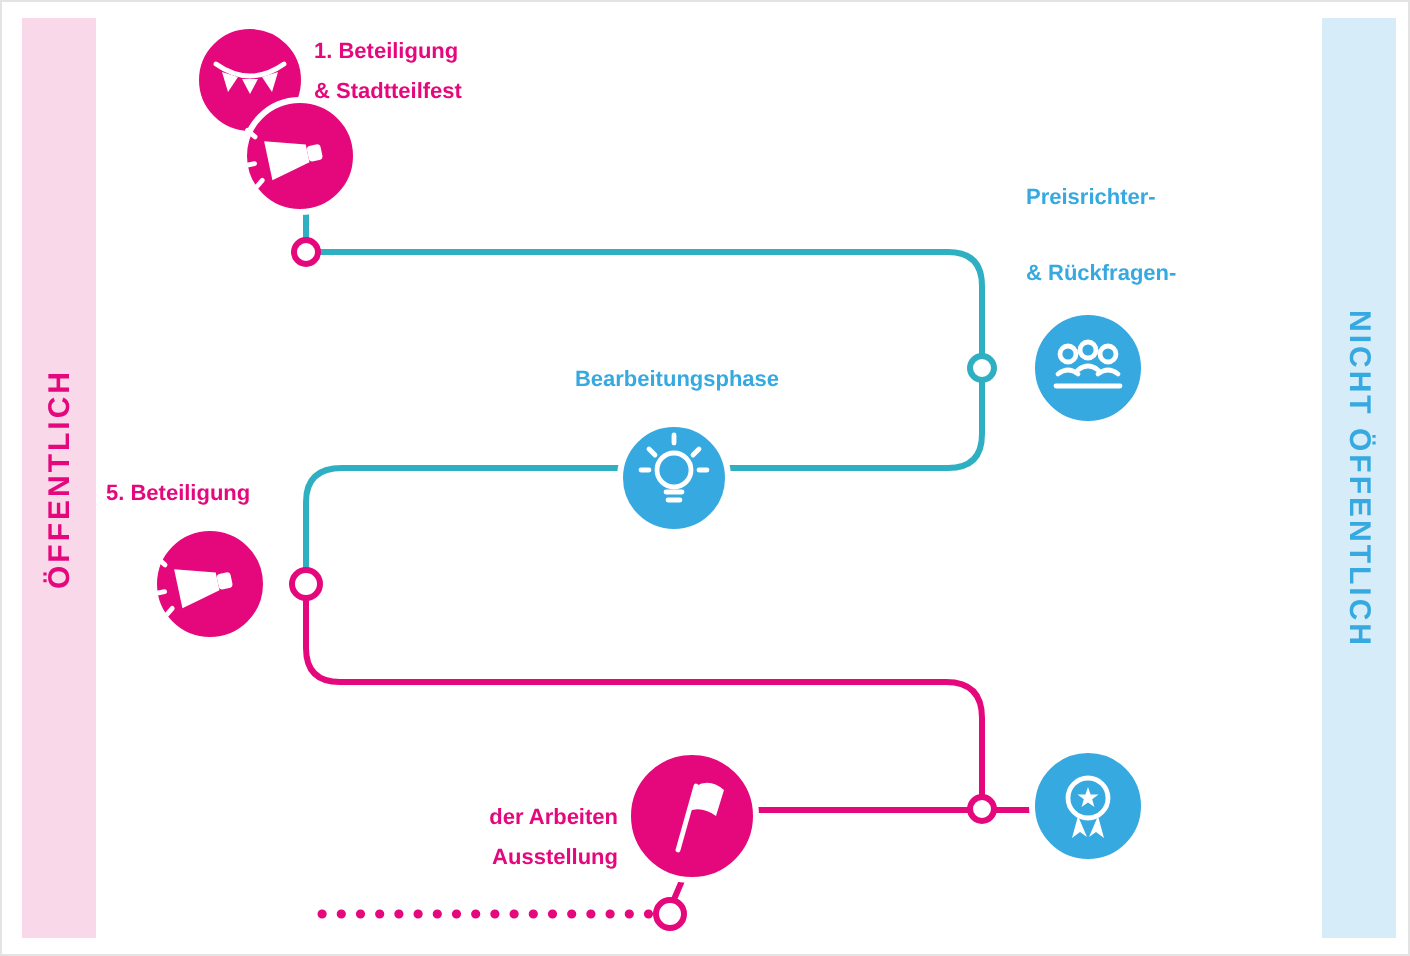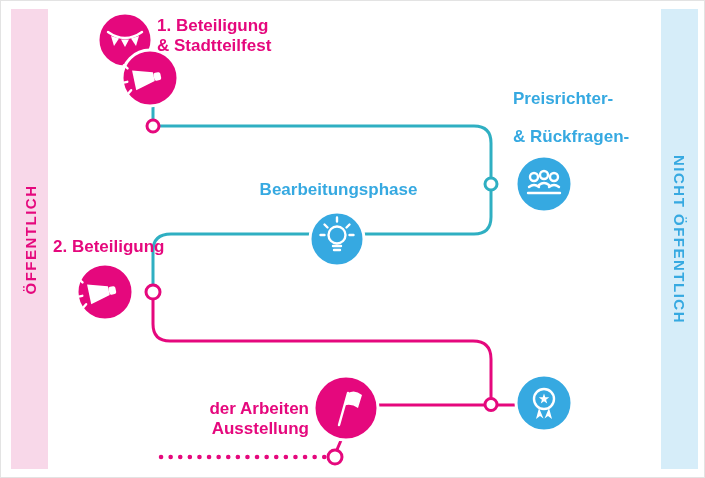--- a/index.html
+++ b/index.html
@@ -11,21 +11,21 @@
   }
   *{box-sizing:border-box;margin:0;padding:0;}
   body{background:#fff;font-family:"Liberation Sans",sans-serif;}
   .stage{position:relative;width:705px;height:478px;background:#fff;border:1px solid #e3e3e3;overflow:hidden;}
   .band{position:absolute;top:8px;width:37px;height:460px;display:flex;align-items:center;justify-content:center;}
   .band-left{left:10px;background:var(--band-pink);}
   .band-right{left:660px;background:var(--band-blue);}
   .band span{white-space:nowrap;font-weight:bold;font-size:15px;letter-spacing:1.5px;}
   .band-left span{transform:rotate(-90deg);color:var(--magenta);}
   .band-right span{transform:rotate(90deg);color:var(--blue);}
-  .lbl{position:absolute;font-weight:bold;font-size:17px;line-height:20px;}
+  .lbl{position:absolute;font-weight:bold;font-size:11px;line-height:20px;}
   .pink{color:var(--magenta);}
   .blue{color:var(--blue);}
   .gap{margin-top:18px;}
   svg{position:absolute;left:0;top:0;}
   .line{fill:none;stroke-width:3;}
   .line-teal{stroke:var(--teal);}
   .line-magenta{stroke:var(--magenta);}
   .dotted{fill:none;stroke:var(--magenta);stroke-width:4.5;stroke-dasharray:0.1 9.5;stroke-linecap:round;}
   .circ-magenta{fill:var(--magenta);stroke:#fff;stroke-width:3;}
   .circ-blue{fill:var(--blue);stroke:#fff;stroke-width:3;}
@@ -132,21 +132,21 @@
   <div class="lbl blue" style="left:512px;top:88px;width:150px;text-align:left;">
     <div>Preisrichter-</div>
     <div class="gap">&amp; Rückfragen-</div>
   </div>
 
   <div class="lbl blue" style="left:255px;top:179px;width:165px;text-align:center;">
     <div>Bearbeitungsphase</div>
   </div>
 
   <div class="lbl pink" style="left:52px;top:236px;width:120px;">
-    <div>2. Beteiligung</div>
+    <div>5. Beteiligung</div>
   </div>
 
 
   <div class="lbl pink" style="right:395px;top:398px;width:110px;text-align:right;">
     <div>der Arbeiten</div>
     <div>Ausstellung</div>
   </div>
 
 </div>
 

